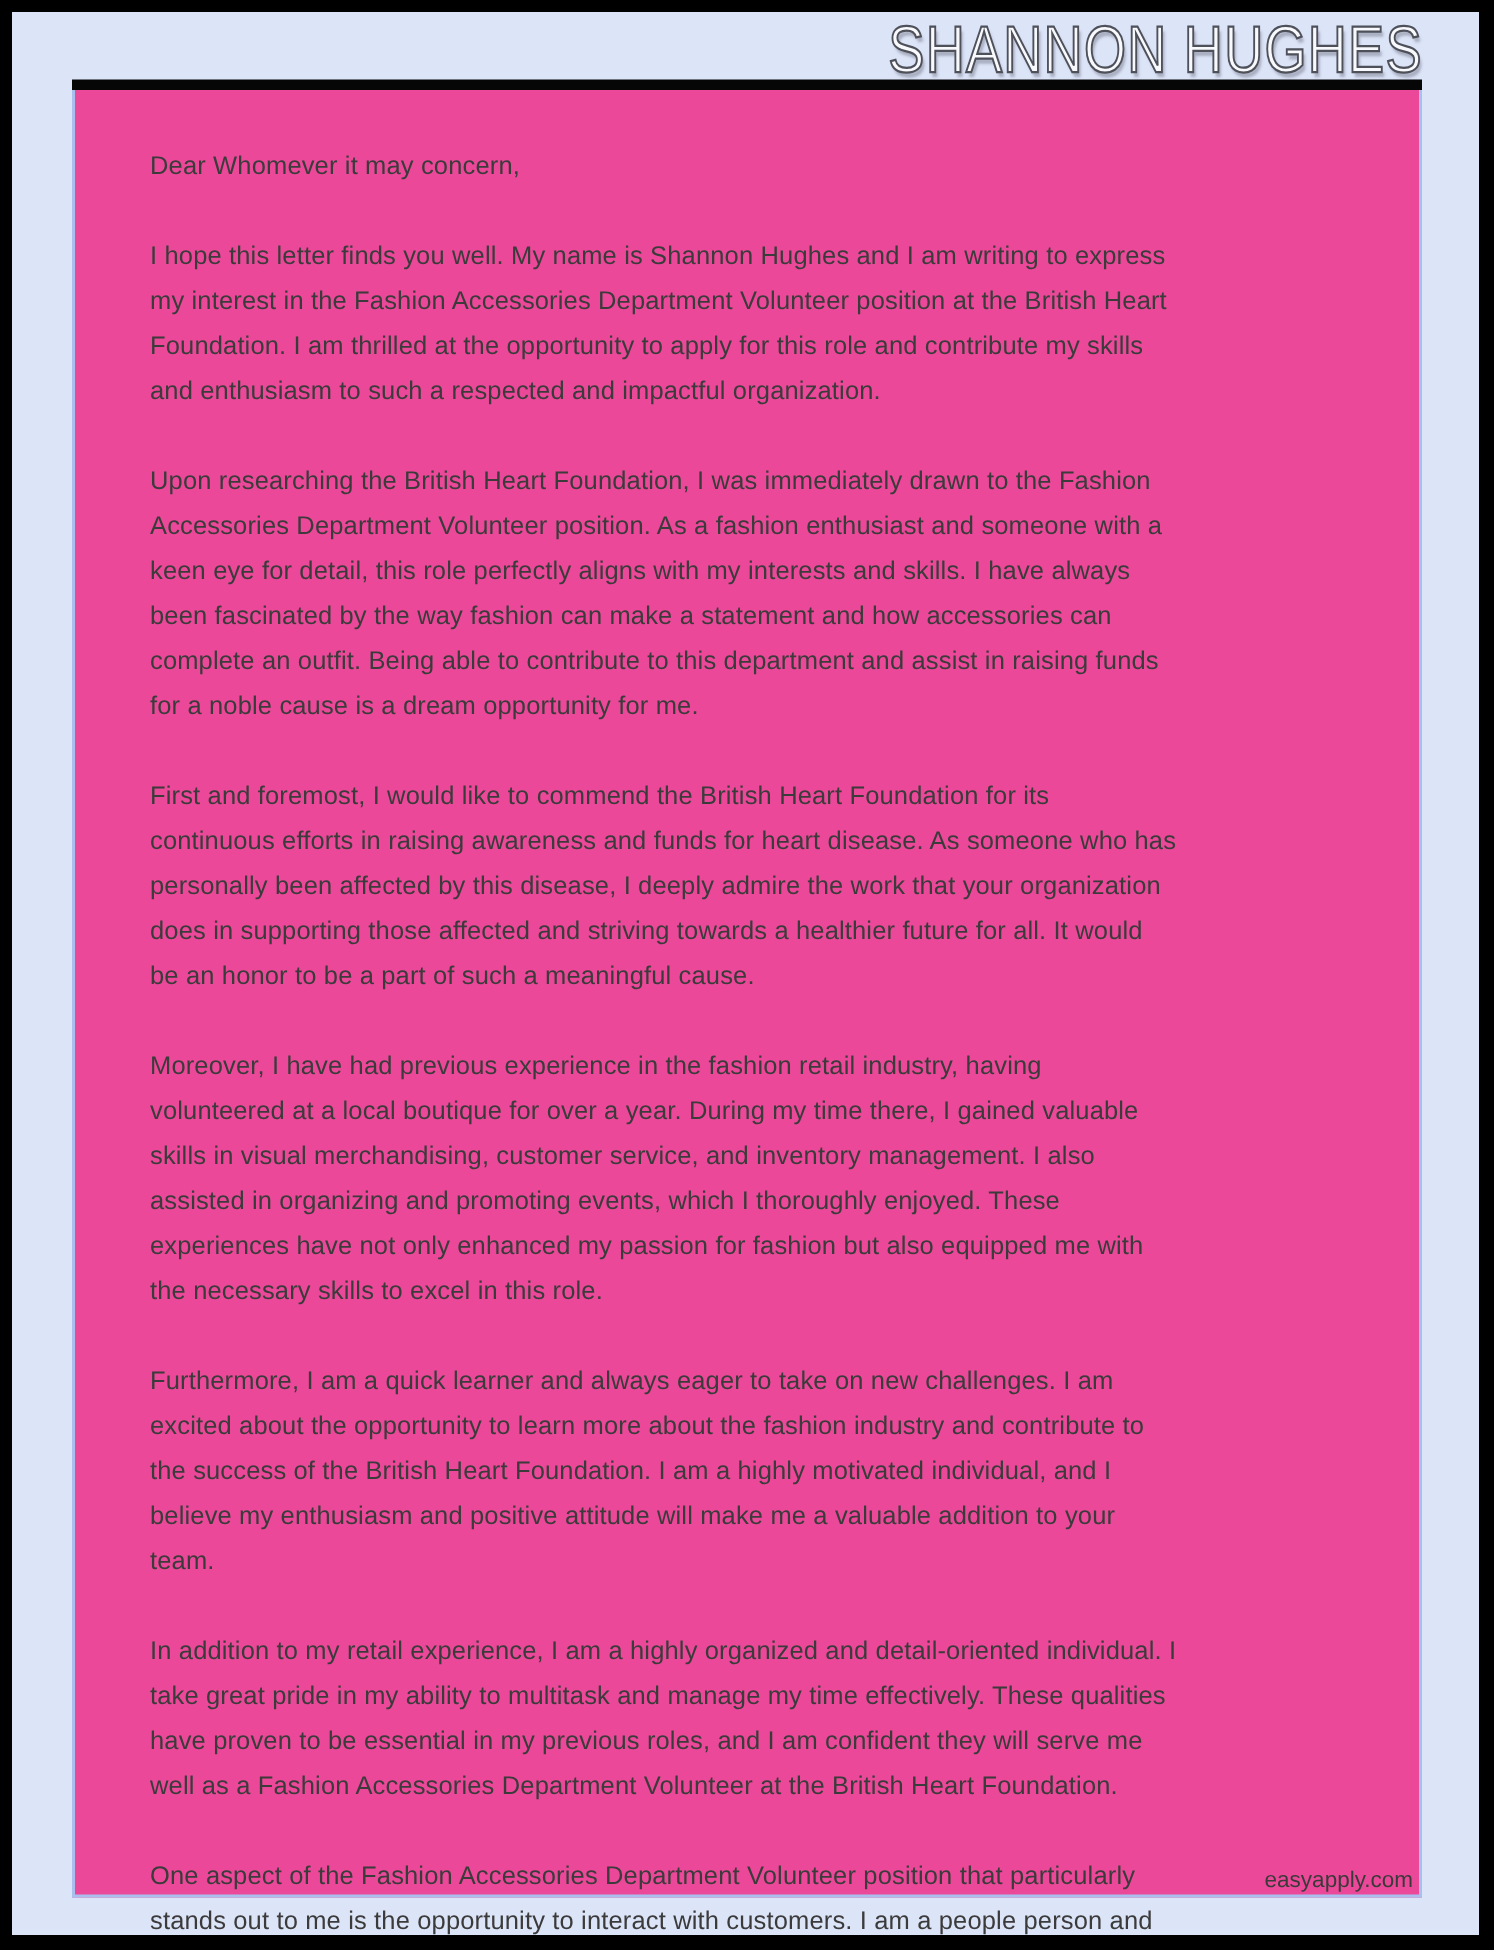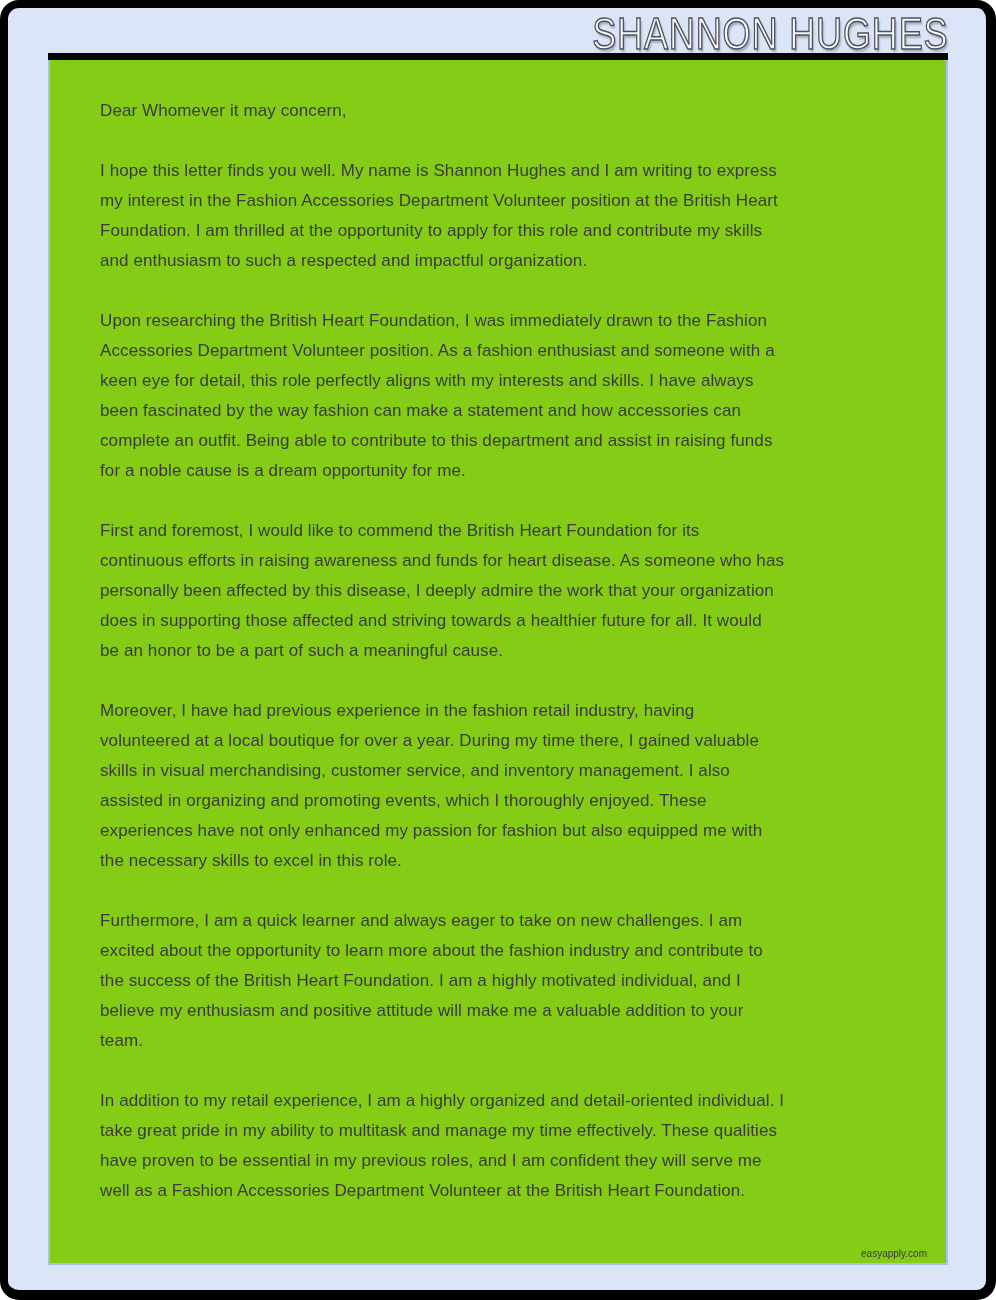--- a/index.html
+++ b/index.html
@@ -12,21 +12,20 @@
   .page {
     position: relative;
     width: 996px;
     height: 1300px;
     box-sizing: border-box;
     background: #dce4f8;
     border-style: solid;
     border-color: #000000;
     border-width: 8px 10px 10px 8px;
     overflow: hidden;
-    border-radius: 19px;
   }
 
   .letterhead-name {
     position: absolute;
     top: 0px;
     right: 38px;
     margin: 0;
     font-size: 44px;
     line-height: 52px;
     font-weight: 400;
@@ -48,21 +47,21 @@
     background: #060606;
   }
 
   .document {
     position: absolute;
     left: 40px;
     top: 52px;
     width: 900px;
     height: 1205px;
     box-sizing: border-box;
-    background: #84cc16;
+    background: #ec4899;
     border: 2px solid #a9c0ee;
     border-top: none;
     overflow: visible;
   }
 
   .letter-body {
     box-sizing: border-box;
     width: 100%;
     padding: 36px 46px 0 50px;
   }
@@ -71,23 +70,23 @@
     margin: 0 0 30px 0;
     font-size: 17px;
     line-height: 30px;
     color: #3b3b3b;
     white-space: pre;
     letter-spacing: 0.1px;
   }
 
   .watermark {
     position: absolute;
-    right: 19px;
+    right: 4px;
     bottom: 2px;
-    font-size: 10px;
+    font-size: 15px;
     line-height: 15px;
     color: #3a3a3a;
     white-space: nowrap;
   }
 </style>
 </head>
 <body>
 
 <div class="page">
 
@@ -122,19 +121,21 @@
 the necessary skills to excel in this role.</p>
       <p>Furthermore, I am a quick learner and always eager to take on new challenges. I am
 excited about the opportunity to learn more about the fashion industry and contribute to
 the success of the British Heart Foundation. I am a highly motivated individual, and I
 believe my enthusiasm and positive attitude will make me a valuable addition to your
 team.</p>
       <p>In addition to my retail experience, I am a highly organized and detail-oriented individual. I
 take great pride in my ability to multitask and manage my time effectively. These qualities
 have proven to be essential in my previous roles, and I am confident they will serve me
 well as a Fashion Accessories Department Volunteer at the British Heart Foundation.</p>
+      <p>One aspect of the Fashion Accessories Department Volunteer position that particularly
+stands out to me is the opportunity to interact with customers. I am a people person and</p>
     </div>
 
     <div class="watermark">easyapply.com</div>
 
   </div>
 
 </div>
 
 </body></html>

